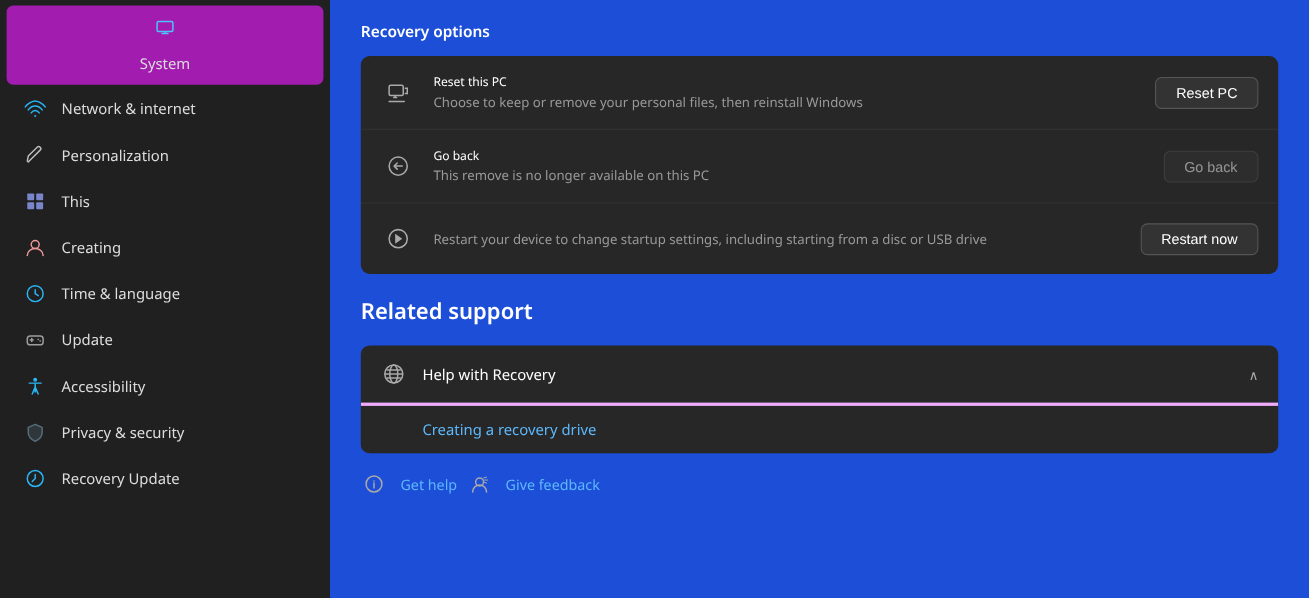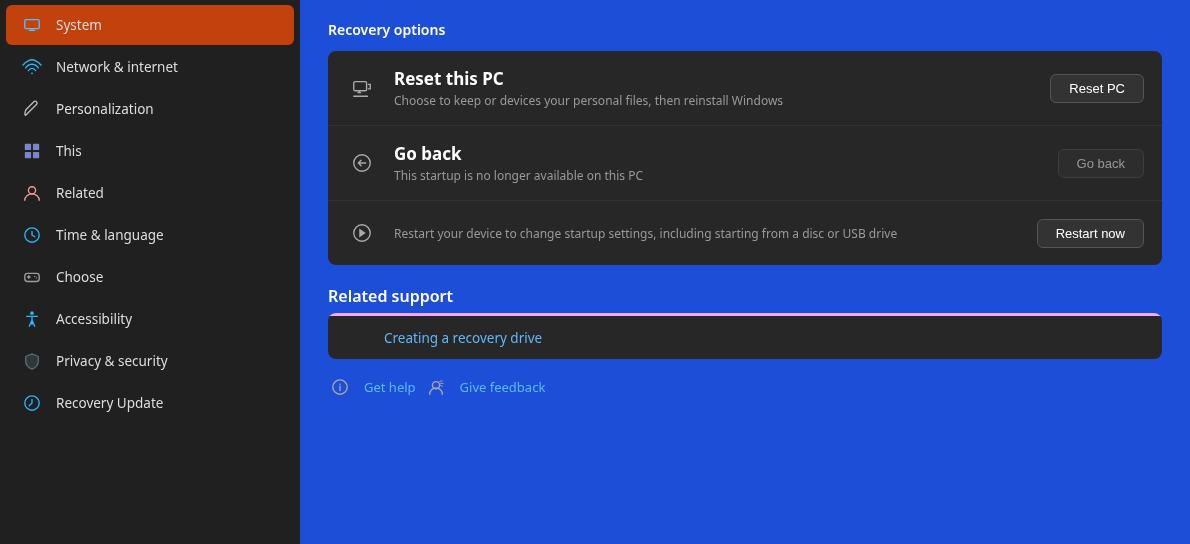--- a/index.html
+++ b/index.html
@@ -31,21 +31,22 @@
       align-items: center;
       gap: 14px;
       padding: 10px 16px;
       cursor: pointer;
       border-radius: 6px;
       margin: 1px 6px;
       color: #ddd;
       font-size: 13.5px;
     }
     .sidebar-item.active {
-      background: #c2410c;
+      background: #a21caf;
+      flex-direction: column;
     }
     .sidebar-icon {
       width: 20px;
       height: 20px;
       display: flex;
       align-items: center;
       justify-content: center;
       flex-shrink: 0;
     }
 
@@ -90,22 +91,22 @@
       justify-content: center;
       flex-shrink: 0;
       color: #aaa;
       font-size: 18px;
     }
 
     .row-content {
       flex: 1;
     }
     .row-title {
-      font-size: 17px;
-      font-weight: 700;
+      font-size: 11px;
+      font-weight: 400;
       color: #fff;
       margin-bottom: 2px;
     }
     .row-desc {
       font-size: 12px;
       color: #999;
     }
 
     .btn {
       padding: 6px 18px;
@@ -116,24 +117,24 @@
       font-size: 13px;
       cursor: pointer;
       white-space: nowrap;
     }
     .btn-disabled {
       opacity: 0.5;
       cursor: default;
     }
 
     .related-support-title {
-      font-size: 16px;
+      font-size: 20px;
       font-weight: 600;
       color: #fff;
-      margin: 20px 0 6px;
+      margin: 20px 0 18px;
     }
 
     .expand-row {
       display: flex;
       align-items: center;
       padding: 14px 18px;
       gap: 14px;
       cursor: pointer;
     }
     .expand-icon {
@@ -241,42 +242,42 @@
       </span>
       <span>This</span>
     </div>
     <div class="sidebar-item">
       <span class="sidebar-icon">
         <svg width="18" height="18" viewBox="0 0 20 20" fill="none" xmlns="http://www.w3.org/2000/svg">
     <circle cx="10" cy="7" r="4" stroke="#ef9a9a" stroke-width="1.5"></circle>
     <path d="M2 18c0-4 3.6-7 8-7s8 3 8 7" stroke="#ef9a9a" stroke-width="1.5" stroke-linecap="round"></path>
   </svg>
       </span>
-      <span>Related</span>
+      <span>Creating</span>
     </div>
     <div class="sidebar-item">
       <span class="sidebar-icon">
         <svg width="18" height="18" viewBox="0 0 20 20" fill="none" xmlns="http://www.w3.org/2000/svg">
     <circle cx="10" cy="10" r="8" stroke="#29b6f6" stroke-width="1.5"></circle>
     <path d="M10 6v4l3 2" stroke="#29b6f6" stroke-width="1.5" stroke-linecap="round"></path>
   </svg>
       </span>
       <span>Time &amp; language</span>
     </div>
     <div class="sidebar-item">
       <span class="sidebar-icon">
         <svg width="18" height="18" viewBox="0 0 20 20" fill="none" xmlns="http://www.w3.org/2000/svg">
     <rect x="2" y="6" width="16" height="9" rx="3" stroke="#9e9e9e" stroke-width="1.5"></rect>
     <line x1="8" y1="10" x2="5" y2="10" stroke="#9e9e9e" stroke-width="1.5" stroke-linecap="round"></line>
     <line x1="6.5" y1="8.5" x2="6.5" y2="11.5" stroke="#9e9e9e" stroke-width="1.5" stroke-linecap="round"></line>
     <circle cx="13" cy="9.5" r="0.8" fill="#9e9e9e"></circle>
     <circle cx="15" cy="11" r="0.8" fill="#9e9e9e"></circle>
   </svg>
       </span>
-      <span>Choose</span>
+      <span>Update</span>
     </div>
     <div class="sidebar-item">
       <span class="sidebar-icon">
         <svg width="18" height="18" viewBox="0 0 20 20" fill="none" xmlns="http://www.w3.org/2000/svg">
     <circle cx="10" cy="3.5" r="2" fill="#29b6f6"></circle>
     <path d="M4 7h12M10 8v8M7 18l3-7 3 7" stroke="#29b6f6" stroke-width="1.5" stroke-linecap="round" stroke-linejoin="round"></path>
   </svg>
       </span>
       <span>Accessibility</span>
     </div>
@@ -307,52 +308,65 @@
           <svg width="22" height="22" viewBox="0 0 24 24" fill="none" xmlns="http://www.w3.org/2000/svg">
     <rect x="3" y="5" width="14" height="10" rx="1.5" stroke="#aaa" stroke-width="1.5"></rect>
     <path d="M19 8h2v5h-2" stroke="#aaa" stroke-width="1.5" stroke-linecap="round"></path>
     <line x1="7" y1="17" x2="11" y2="17" stroke="#aaa" stroke-width="1.5"></line>
     <line x1="9" y1="15" x2="9" y2="17" stroke="#aaa" stroke-width="1.5"></line>
     <path d="M3 21h15" stroke="#aaa" stroke-width="1.5" stroke-linecap="round"></path>
   </svg>
         </div>
         <div class="row-content">
           <div class="row-title">Reset this PC</div>
-          <div class="row-desc">Choose to keep or devices your personal files, then reinstall Windows</div>
+          <div class="row-desc">Choose to keep or remove your personal files, then reinstall Windows</div>
         </div>
         <button class="btn">Reset PC</button>
       </div>
       <div class="card-row">
         <div class="row-icon">
           <svg width="22" height="22" viewBox="0 0 24 24" fill="none" xmlns="http://www.w3.org/2000/svg">
     <circle cx="12" cy="12" r="9" stroke="#aaa" stroke-width="1.5"></circle>
     <path d="M8 12h8M8 12l3-3M8 12l3 3" stroke="#aaa" stroke-width="1.5" stroke-linecap="round" stroke-linejoin="round"></path>
   </svg>
         </div>
         <div class="row-content">
           <div class="row-title">Go back</div>
-          <div class="row-desc">This startup is no longer available on this PC</div>
+          <div class="row-desc">This remove is no longer available on this PC</div>
         </div>
         <button class="btn btn-disabled" disabled="">Go back</button>
       </div>
       <div class="card-row">
         <div class="row-icon">
           <svg width="22" height="22" viewBox="0 0 24 24" fill="none" xmlns="http://www.w3.org/2000/svg">
     <circle cx="12" cy="12" r="9" stroke="#aaa" stroke-width="1.5"></circle>
     <path d="M9 7v10l7-5-7-5z" fill="#aaa"></path>
   </svg>
         </div>
         <div class="row-content">
           <div class="row-desc">Restart your device to change startup settings, including starting from a disc or USB drive</div>
         </div>
         <button class="btn">Restart now</button>
       </div>
     </div>
     <div class="related-support-title">Related support</div>
     <div class="card">
+      <div class="expand-row">
+        <div class="expand-icon">
+          <svg width="20" height="20" viewBox="0 0 22 22" fill="none" xmlns="http://www.w3.org/2000/svg">
+  <circle cx="11" cy="11" r="9" stroke="#aaa" stroke-width="1.5"></circle>
+  <ellipse cx="11" cy="11" rx="4" ry="9" stroke="#aaa" stroke-width="1.5"></ellipse>
+  <line x1="2" y1="11" x2="20" y2="11" stroke="#aaa" stroke-width="1.5"></line>
+  <line x1="4" y1="7" x2="18" y2="7" stroke="#aaa" stroke-width="1.5"></line>
+  <line x1="4" y1="15" x2="18" y2="15" stroke="#aaa" stroke-width="1.5"></line>
+</svg>
+        </div>
+        <div class="expand-label">Help with Recovery</div>
+        <div class="chevron">∧</div>
+      </div>
       <div class="expanded-content"><a class="expand-link" href="#">Creating a recovery drive</a></div>
     </div>
     <div class="bottom-links">
       <div class="bottom-link-row">
         <div class="bottom-link-icon">
           <svg width="18" height="18" viewBox="0 0 20 20" fill="none" xmlns="http://www.w3.org/2000/svg">
     <circle cx="10" cy="10" r="8" stroke="#aaa" stroke-width="1.5"></circle>
     <line x1="10" y1="9" x2="10" y2="14" stroke="#aaa" stroke-width="1.5" stroke-linecap="round"></line>
     <circle cx="10" cy="7" r="0.8" fill="#aaa"></circle>
   </svg>

